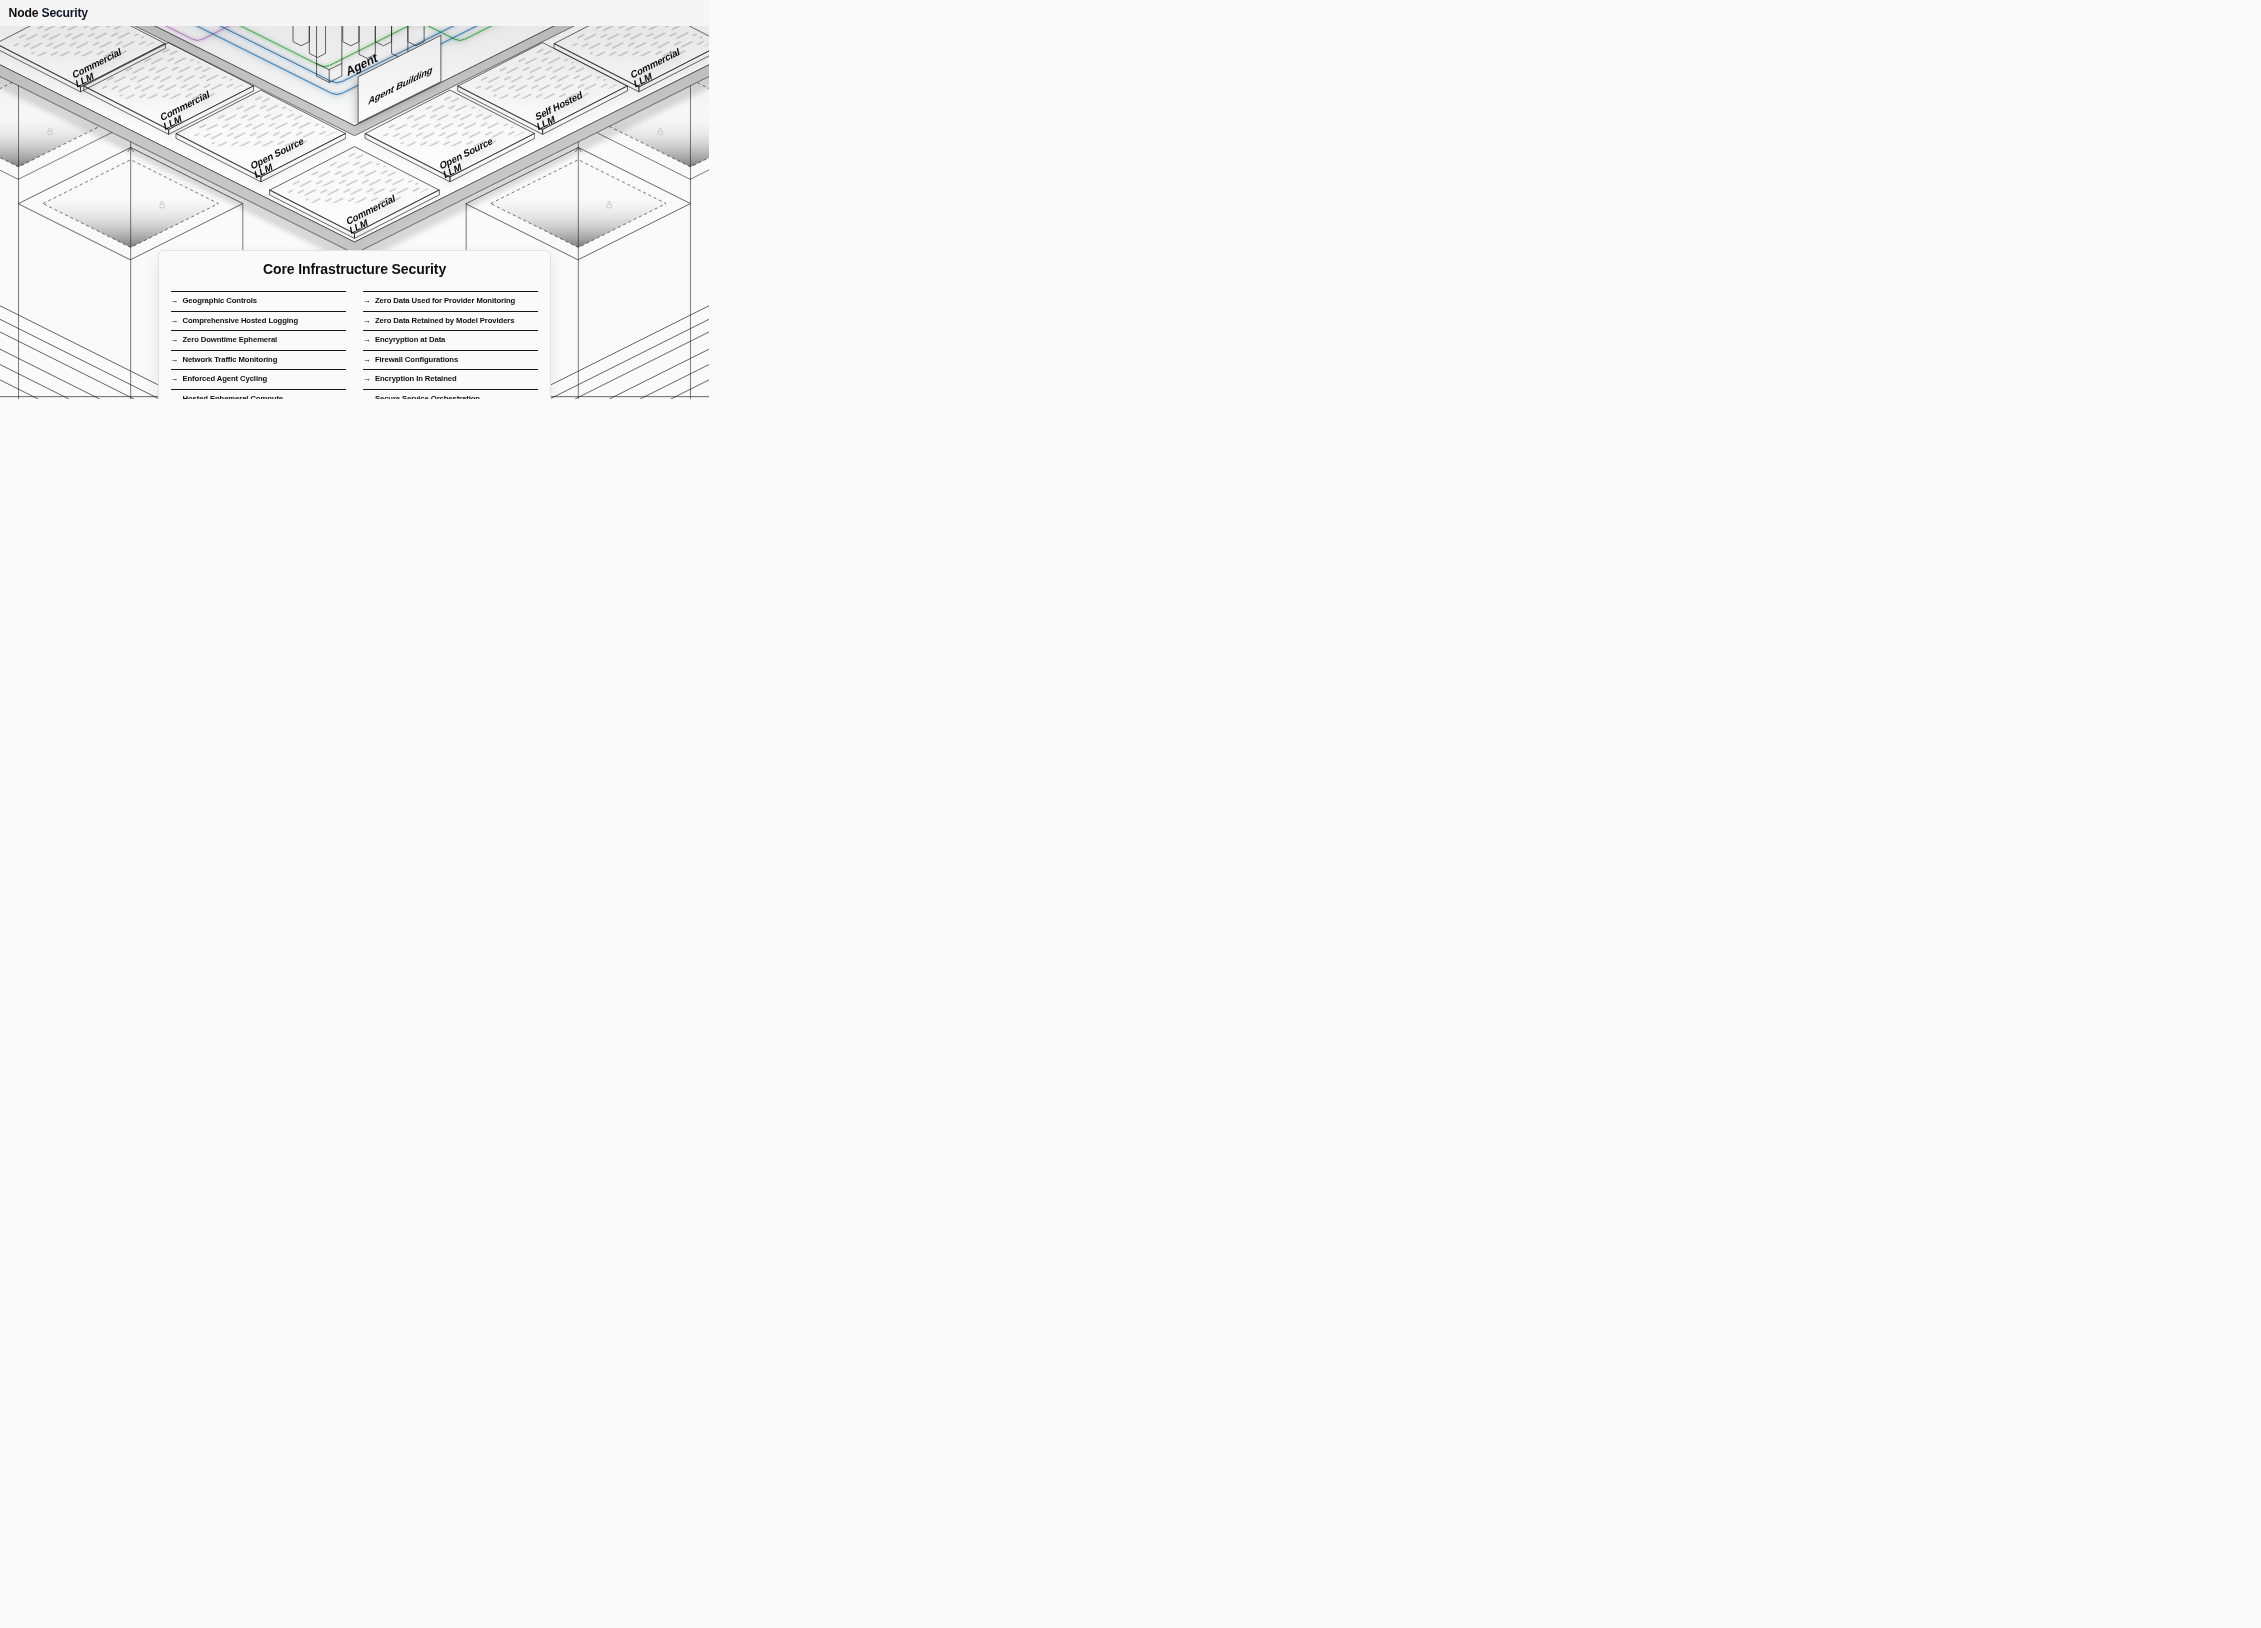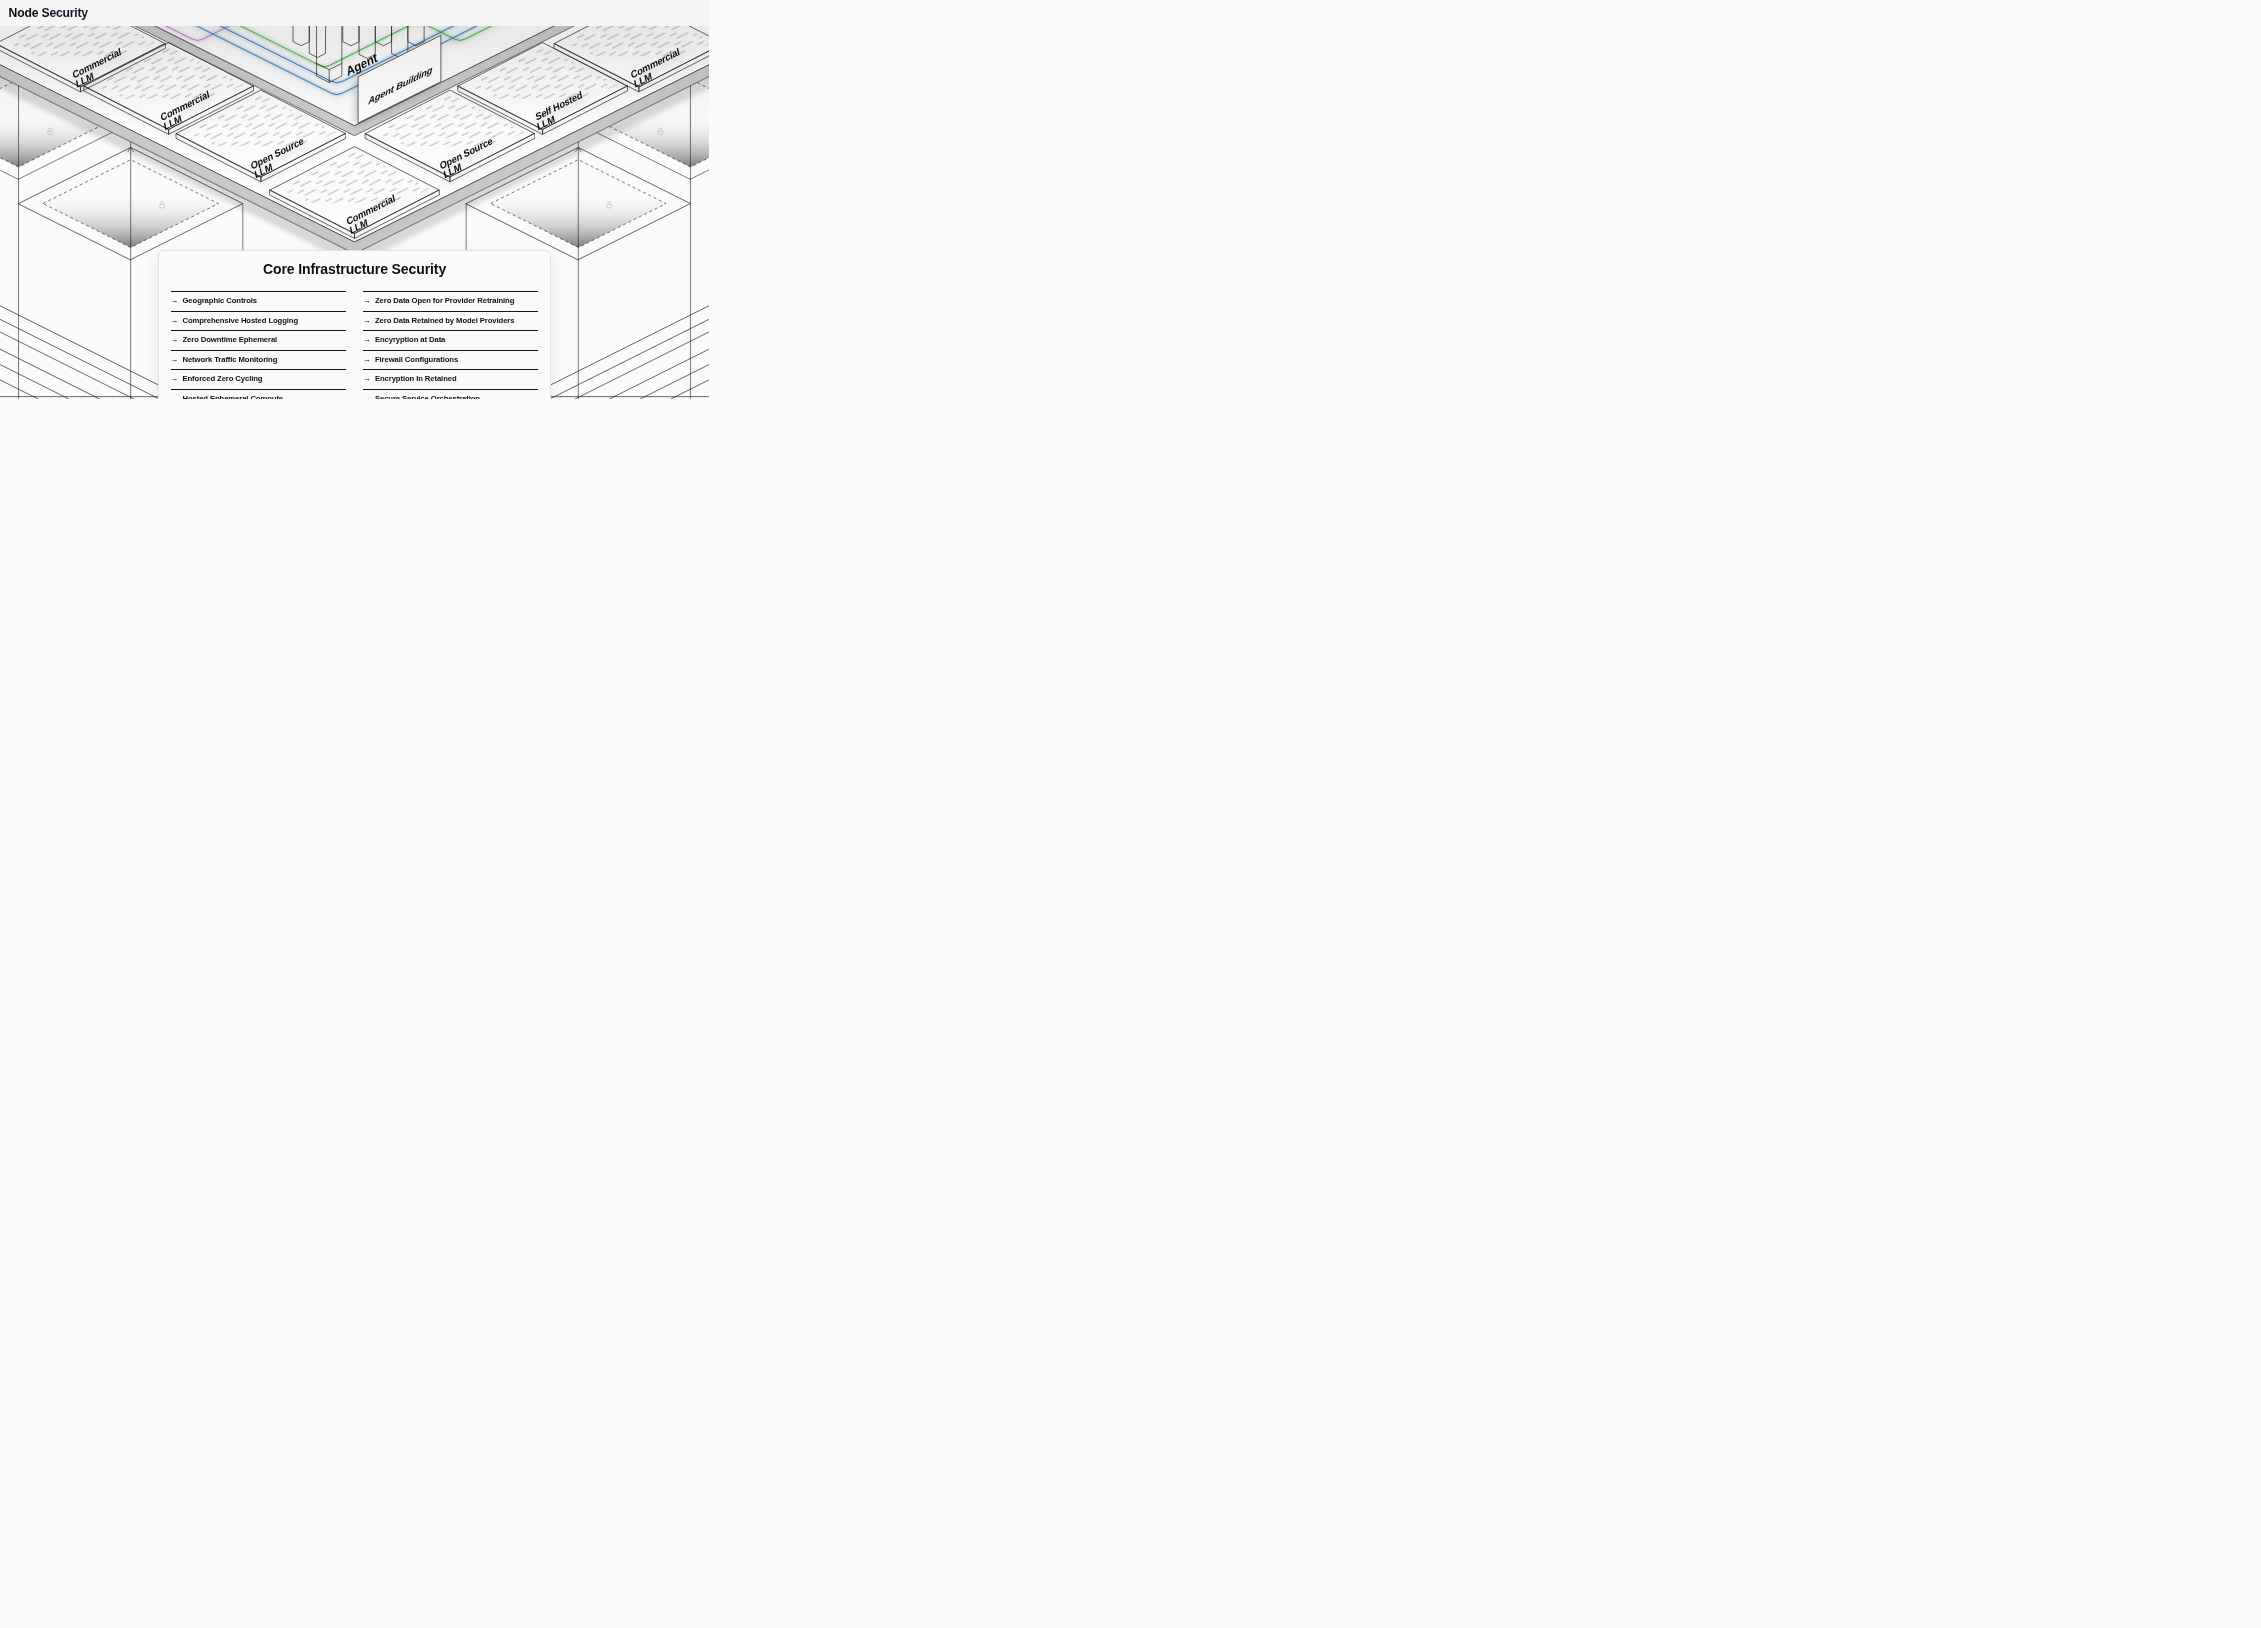--- a/index.html
+++ b/index.html
@@ -308,31 +308,31 @@
       <div class="sec-item">
           <span class="arrow">→</span>
           <span>Zero Downtime Ephemeral</span>
         </div>
       <div class="sec-item">
           <span class="arrow">→</span>
           <span>Network Traffic Monitoring</span>
         </div>
       <div class="sec-item">
           <span class="arrow">→</span>
-          <span>Enforced Zero Cycling</span>
+          <span>Enforced Agent Cycling</span>
         </div>
       <div class="sec-item">
           <span class="arrow">→</span>
           <span>Hosted Ephemeral Compute</span>
         </div>
     </div>
     <div class="col">
       <div class="sec-item">
           <span class="arrow">→</span>
-          <span>Zero Data Open for Provider Retraining</span>
+          <span>Zero Data Used for Provider Monitoring</span>
         </div>
       <div class="sec-item">
           <span class="arrow">→</span>
           <span>Zero Data Retained by Model Providers</span>
         </div>
       <div class="sec-item">
           <span class="arrow">→</span>
           <span>Encyryption at Data</span>
         </div>
       <div class="sec-item">

